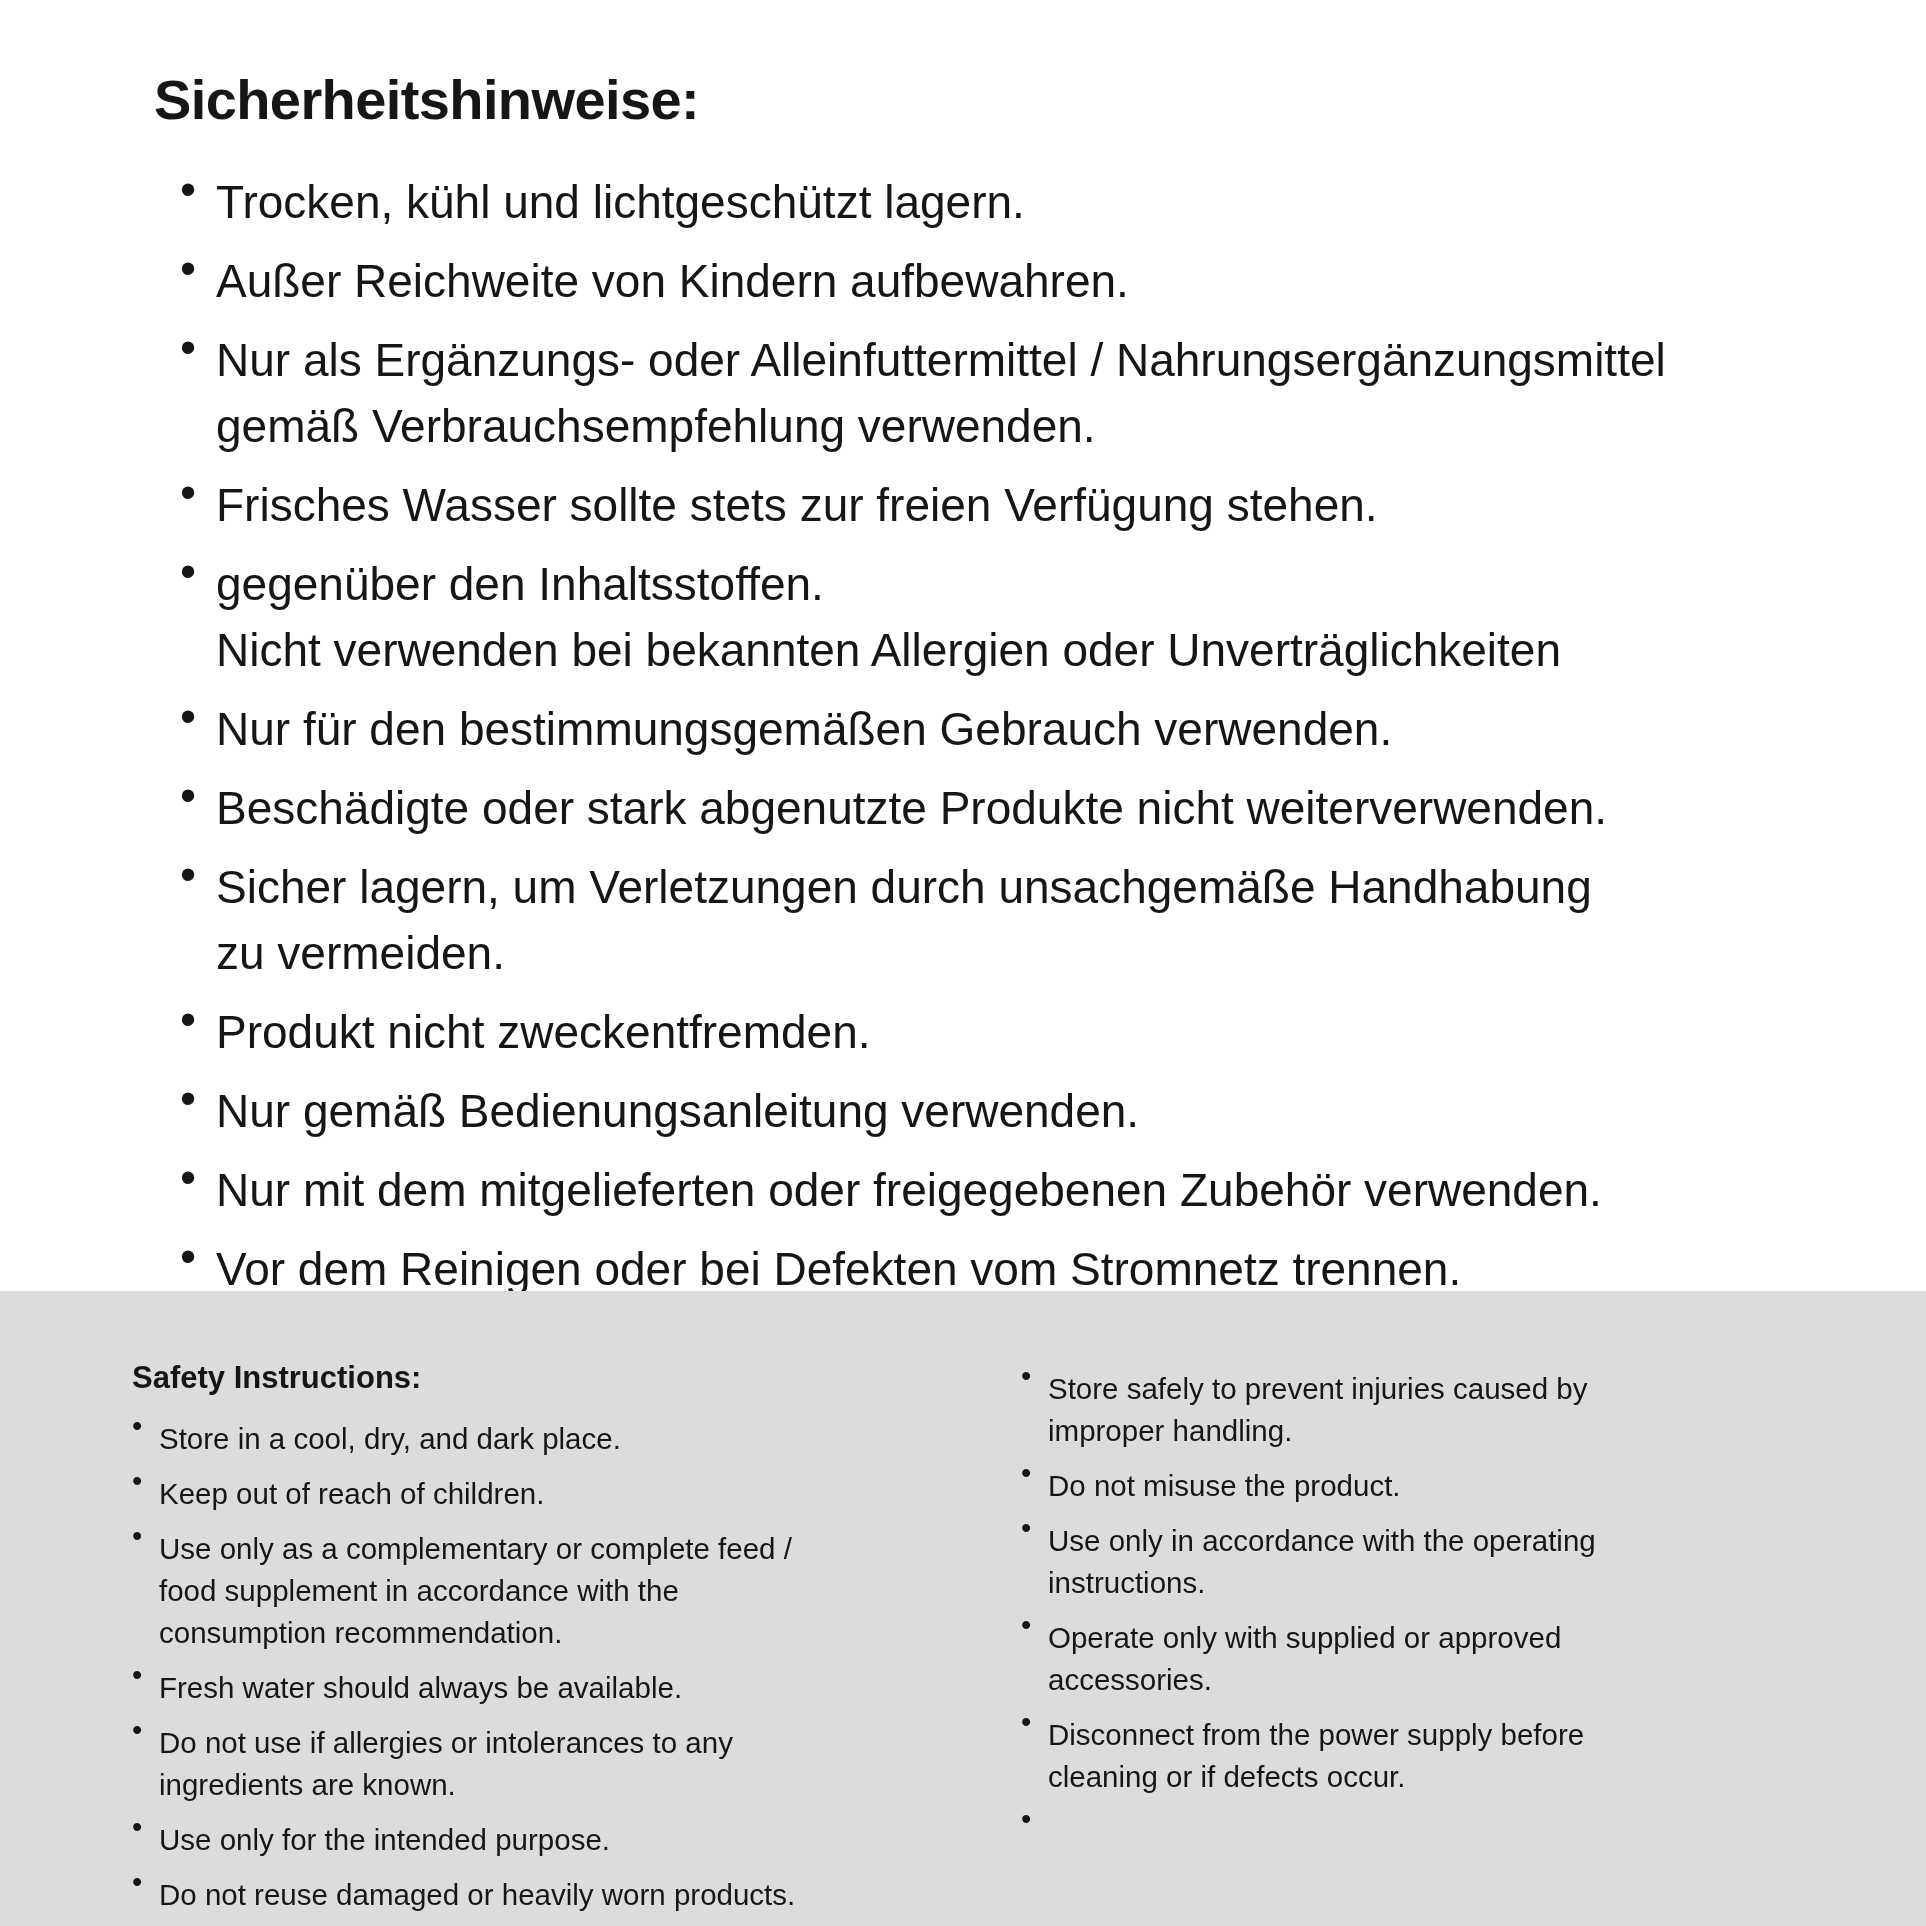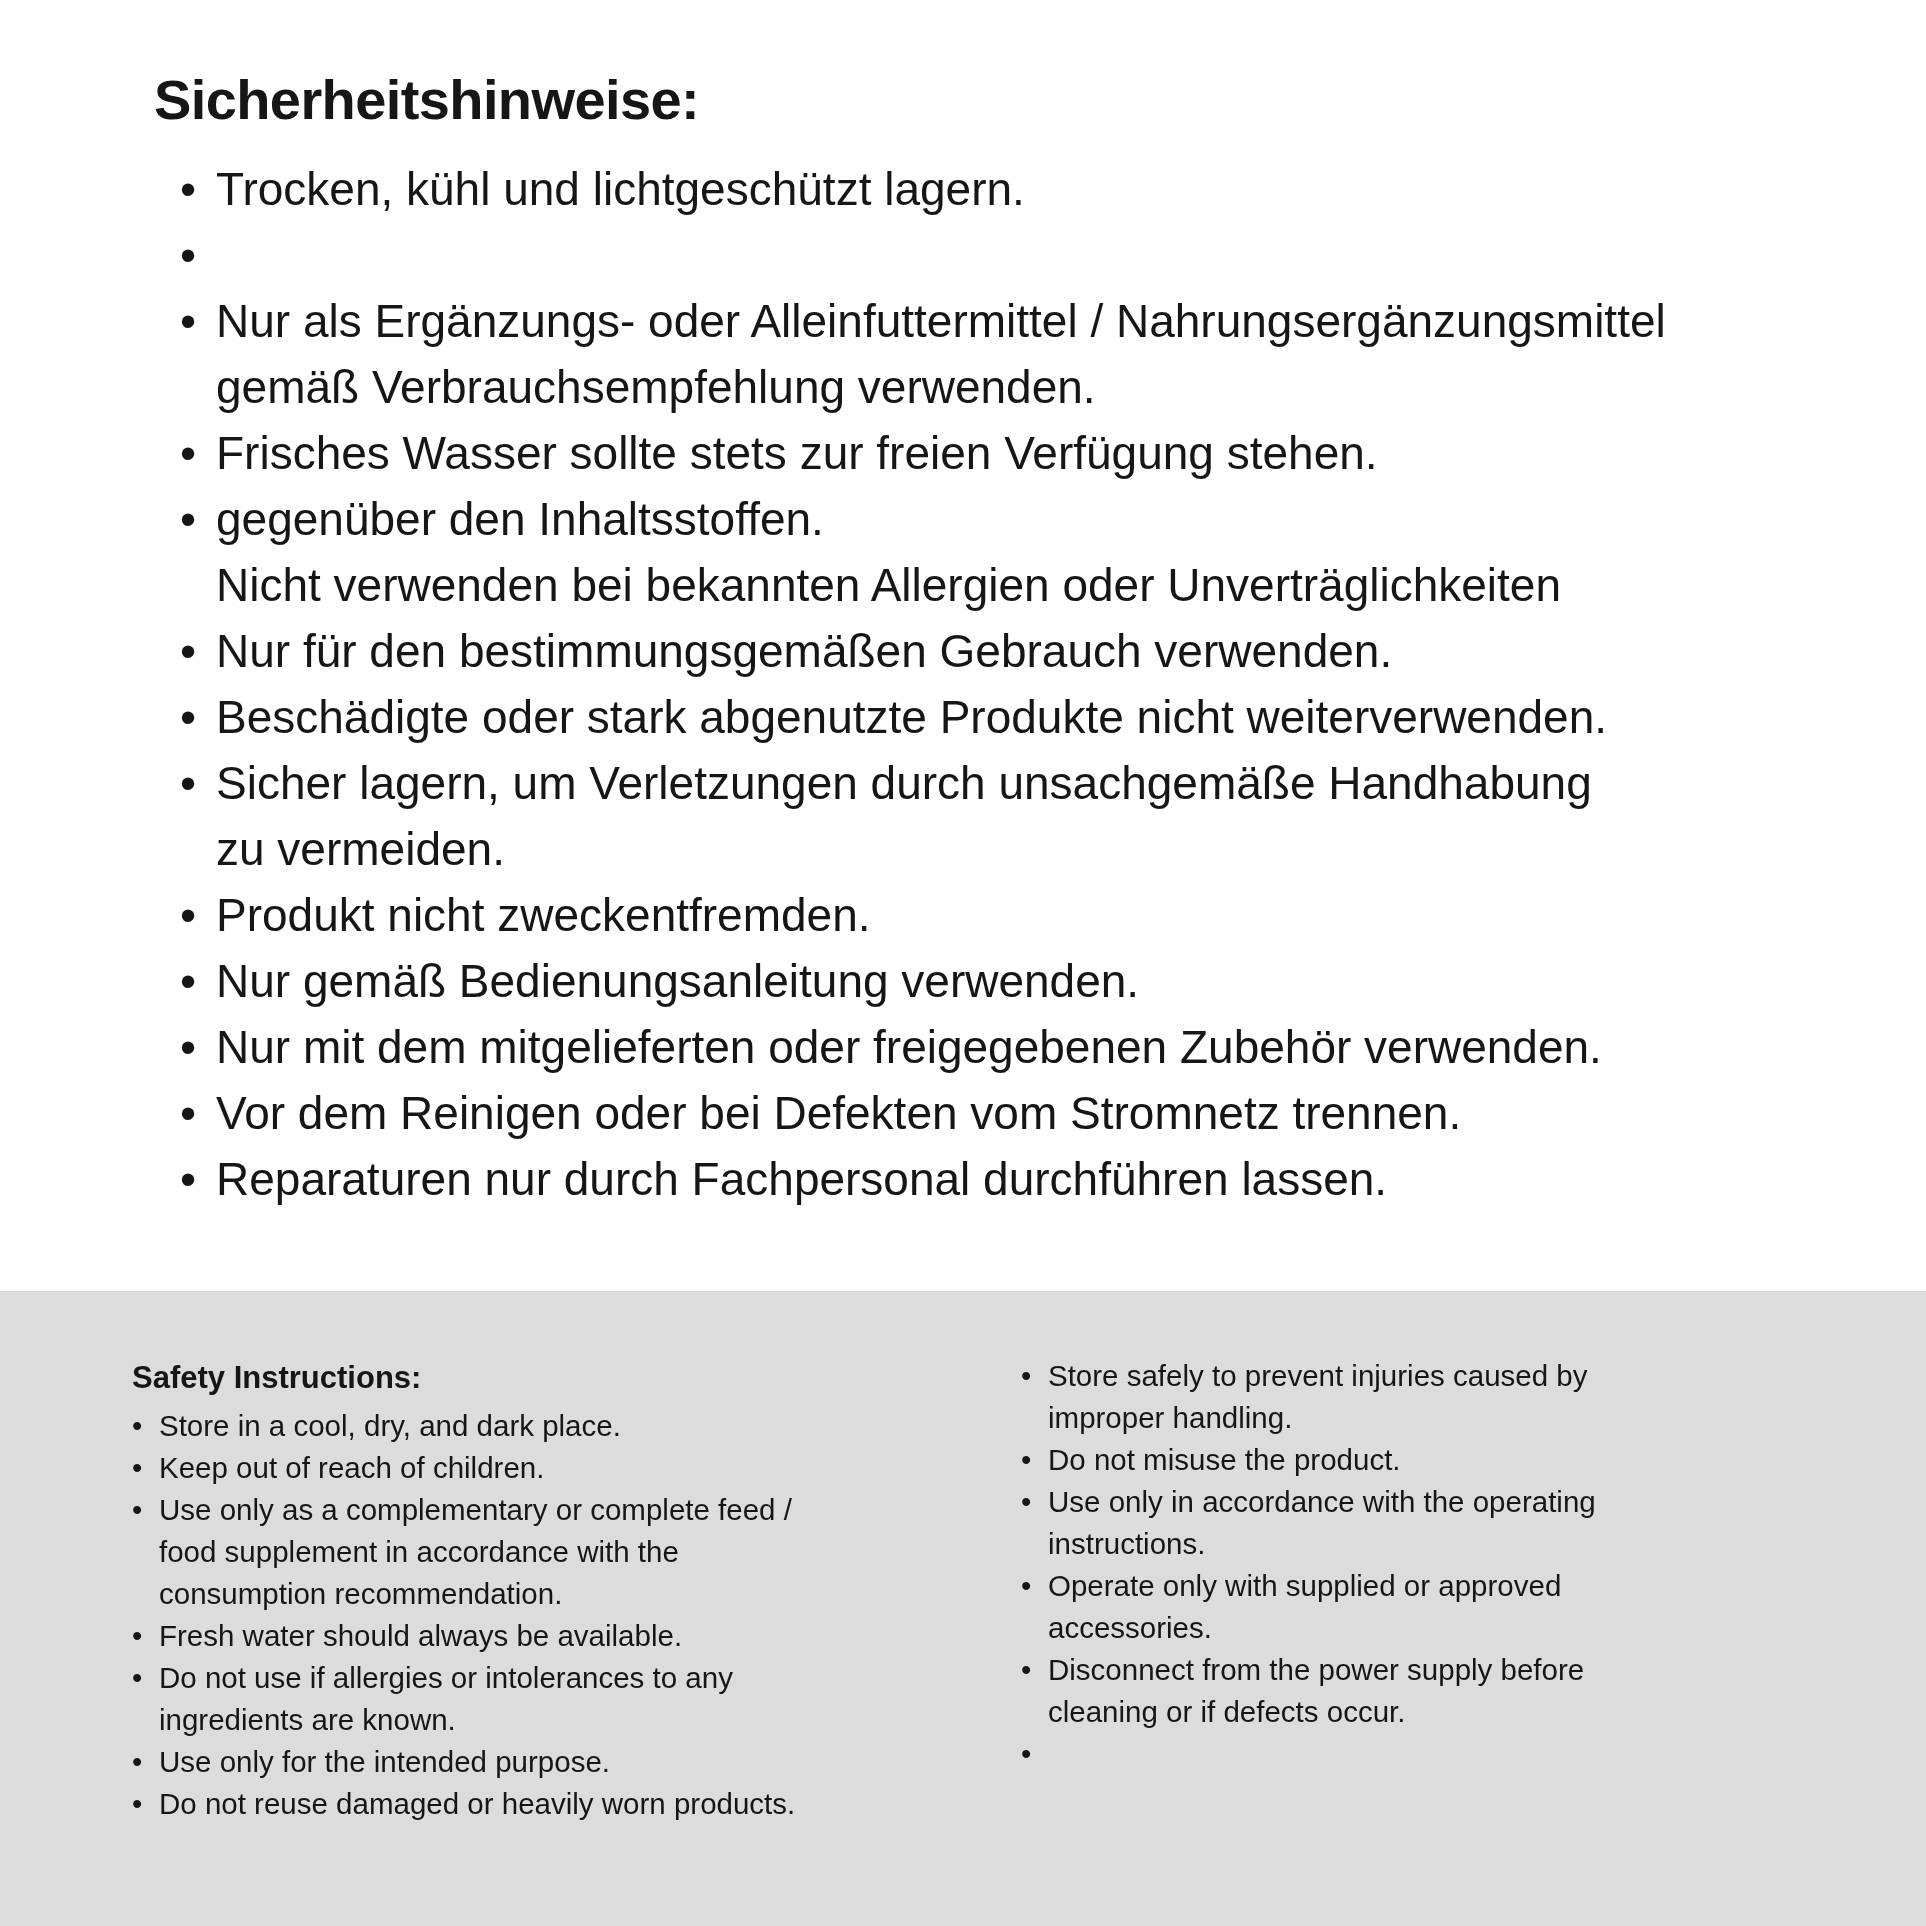--- a/index.html
+++ b/index.html
@@ -28,39 +28,42 @@
     display:flex;align-items:flex-start;
   }
   .en .colL{flex:0 0 844px;}
   .en .colR{flex:1 1 auto;padding-left:45px;box-sizing:border-box;}
   .en h2{margin:0 0 5.1px 0;font-size:31px;line-height:45px;font-weight:700;}
   .en .list{font-size:29.5px;line-height:42px;}
   .en .bullet{flex:0 0 27px;}
   
   .item{display:flex;align-items:flex-start;}
   .bullet{display:block;}
-  .lines{display:block;min-width:0;}
+  .lines{display:block;min-width:0;margin-top:13px;}
   .line{display:block;white-space:nowrap;}
 </style>
 </head>
 <body>
 
 <div class="page">
 
   <section class="de">
     <h1>Sicherheitshinweise:</h1>
     <div class="list">
         <div class="item">
           <span class="bullet">•</span>
           <span class="lines">
             <span class="line">Trocken, kühl und lichtgeschützt lagern.</span>
           </span>
         </div>
         <div class="item">
           <span class="bullet">•</span>
+          <span class="lines">
+            <span class="line">Außer Reichweite von Kindern aufbewahren.</span>
+          </span>
         </div>
         <div class="item">
           <span class="bullet">•</span>
           <span class="lines">
             <span class="line">Nur als Ergänzungs- oder Alleinfuttermittel / Nahrungsergänzungsmittel</span>
             <span class="line">gemäß Verbrauchsempfehlung verwenden.</span>
           </span>
         </div>
         <div class="item">
           <span class="bullet">•</span>

